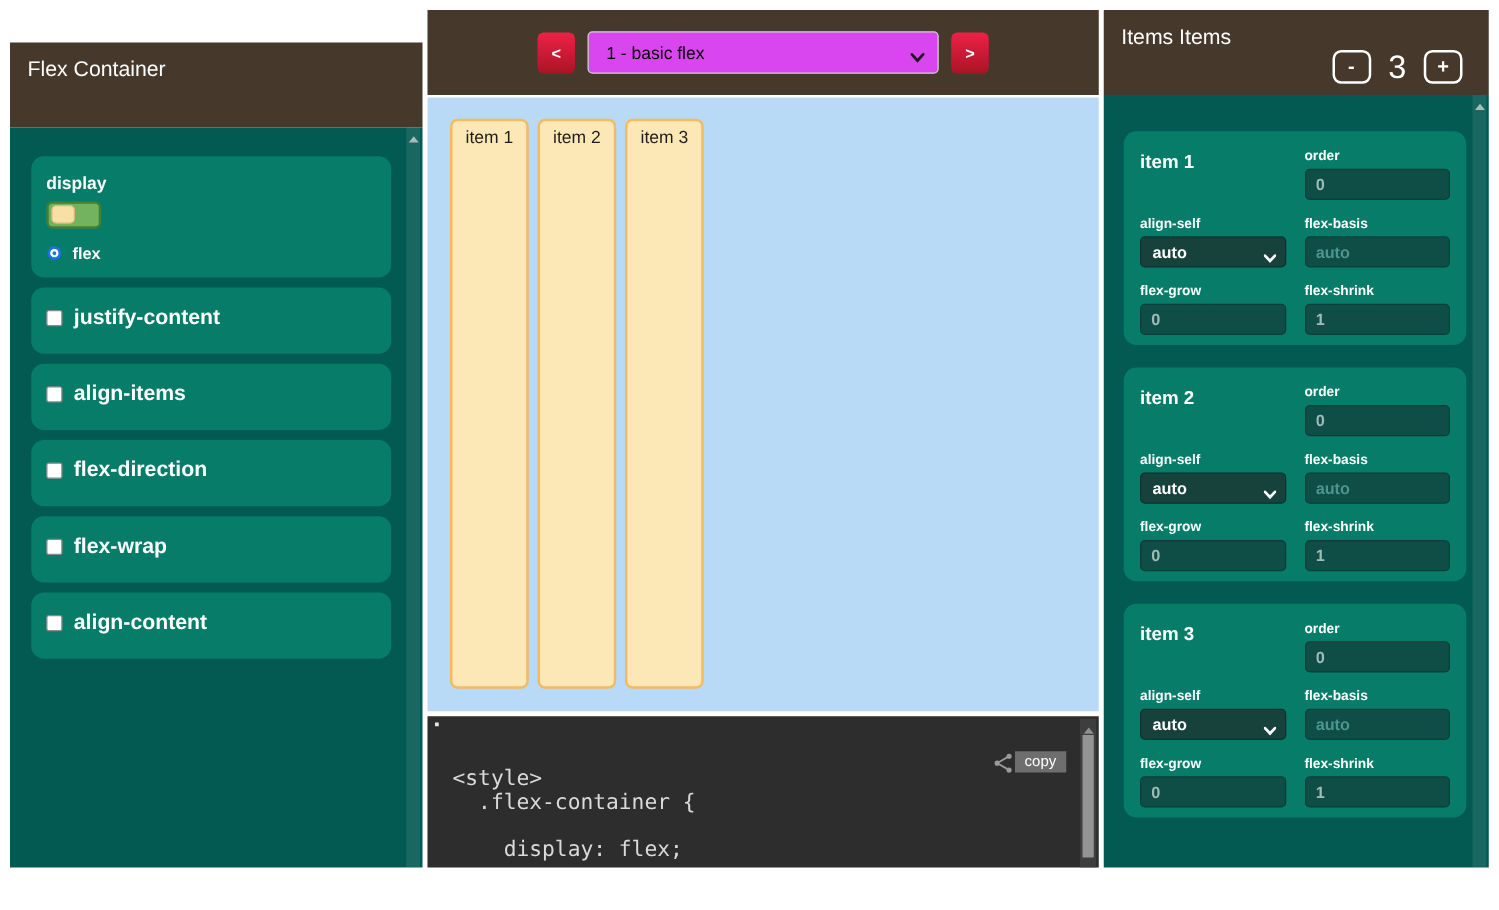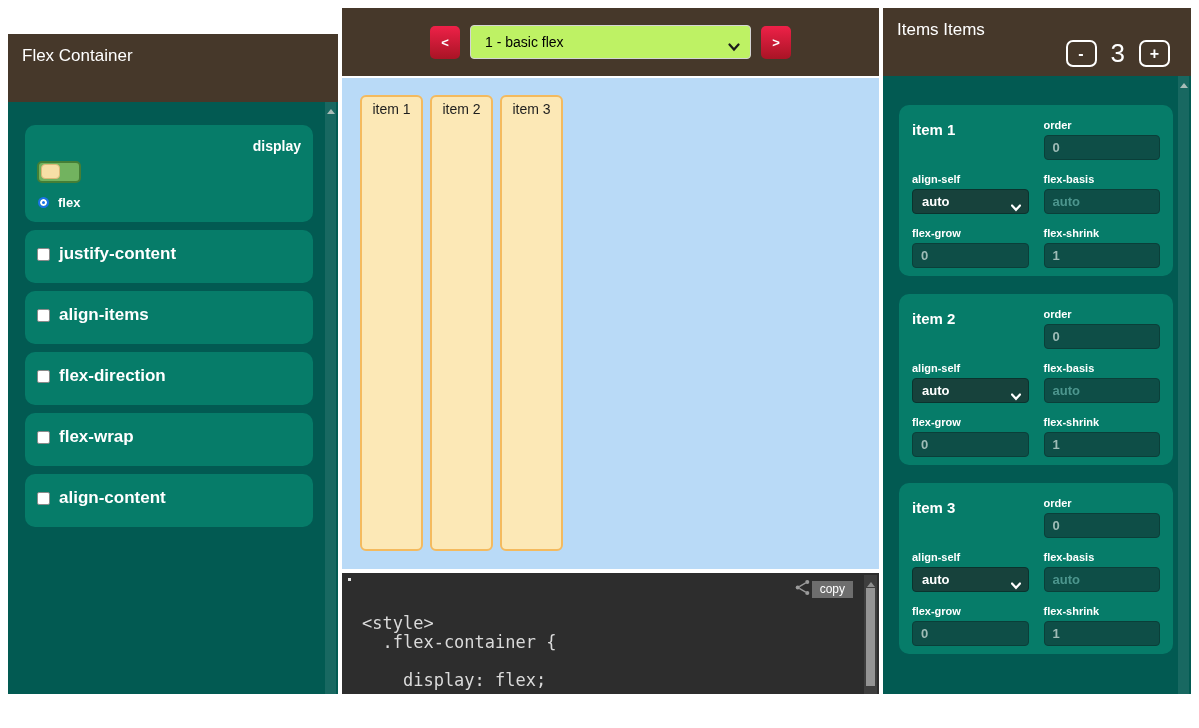--- a/index.html
+++ b/index.html
@@ -19,21 +19,21 @@
   .panel-body { flex: 1; background: #025a52; position: relative; overflow: hidden; }
 
   
   .panel-scroll { position: absolute; top: 0; right: 2px; width: 11px; height: 100%;
                   background: rgba(255,255,255,0.09); }
   .tri-up { display: block; margin: 7px auto 0; width: 0; height: 0;
             border-left: 4px solid transparent; border-right: 4px solid transparent;
             border-bottom: 5px solid #a9bdb8; }
 
   
-  .left-body { padding: 23px 25px 10px 17px; text-align: right; }
+  .left-body { padding: 23px 25px 10px 17px; }
   .prop-card { background: #067c69; border-radius: 10px; margin-bottom: 8px; color: #fff; }
   .display-card { padding: 13px 12px 12px; }
   .display-label { font-size: 14px; font-weight: bold; }
   .toggle { margin-top: 7px; width: 44px; height: 22px; background: #72b35f;
             border: 2px solid #457f36; border-radius: 5px; position: relative; cursor: pointer; }
   .toggle-knob { position: absolute; left: 2px; top: 1px; width: 19px; height: 15px;
                  background: #f7dfa6; border: 1px solid #dcb878; border-radius: 4px; }
   .radio-row { display: flex; align-items: center; gap: 9px; margin-top: 12px;
                font-size: 13px; font-weight: bold; }
   .radio { width: 7px; height: 7px; border-radius: 50%; background: #1a73e8;
@@ -44,38 +44,38 @@
               border-radius: 2px; flex: none; }
 
   
   .toolbar { height: 68px; background: #46382a; display: flex; align-items: center;
              justify-content: center; gap: 10px; flex: none; }
   .nav-btn { width: 30px; height: 33px; border: none; border-radius: 5px; cursor: pointer;
              background: linear-gradient(180deg, #ee2148 0%, #a91425 100%);
              color: #fff; font-size: 13px; font-weight: bold; }
   .example-select-wrap { position: relative; width: 281px; }
   .example-select { width: 100%; height: 34px; border: 1px solid #d4d4d4; border-radius: 4px;
-                    background: #bef264; color: #000; font-size: 14px; padding: 0 32px 0 14px;
+                    background: #d946ef; color: #000; font-size: 14px; padding: 0 32px 0 14px;
                     appearance: none; -webkit-appearance: none; font-family: inherit; }
   .sel-chev { position: absolute; pointer-events: none; right: 11px; top: 13px; }
 
   
   .flex-preview { margin-top: 2px; height: 491px; background: #b9daf7; flex: none;
                   padding: 17px 18px 18px 18px; display: flex; align-items: stretch; }
   .flex-item { flex: none; width: 63px; margin-right: 7px; background: #fce8b6;
                border: 2px solid #f4ba5e; border-radius: 6px; text-align: center;
                padding-top: 4px; font-size: 14px; color: #1e1e1e; }
 
   
   .code-panel { margin-top: 4px; flex: 1; background: #2d2d2d; position: relative;
                 overflow: hidden; padding: 41px 40px 0 20px; }
   .code-dot { position: absolute; top: 5px; left: 6px; width: 3px; height: 3px; background: #e6e6e6; }
   .code-line { font-family: "DejaVu Sans Mono", monospace; font-size: 17px; line-height: 19px;
                min-height: 19px; color: #dadada; white-space: pre; }
-  .code-tools { position: absolute; top: 5px; right: 26px; display: flex; align-items: center; }
+  .code-tools { position: absolute; top: 28px; right: 26px; display: flex; align-items: flex-start; }
   .copy-btn { background: #6e6e6e; border: none; color: #fff; font-size: 12px;
               padding: 1px 8px 2px; font-family: inherit; cursor: pointer; }
   .code-scroll { position: absolute; top: 2px; right: 2px; bottom: 0; width: 13px; background: #3e3e3e; }
   .code-scroll .tri-up { border-bottom-color: #8f8f8f; margin-top 4px; }
   .code-thumb { position: absolute; top: 13px; bottom: 8px; left: 2px; width: 9px; background: #949494; }
 
   
   .stepper { position: absolute; right: 21px; bottom: 7px; display: flex; align-items: center; gap: 14px; }
   .stepper-btn { width: 31px; height: 27px; background: transparent; border: 2px solid #fff;
                  border-radius: 7px; color: #fff; font-size: 16px; font-weight: bold;

